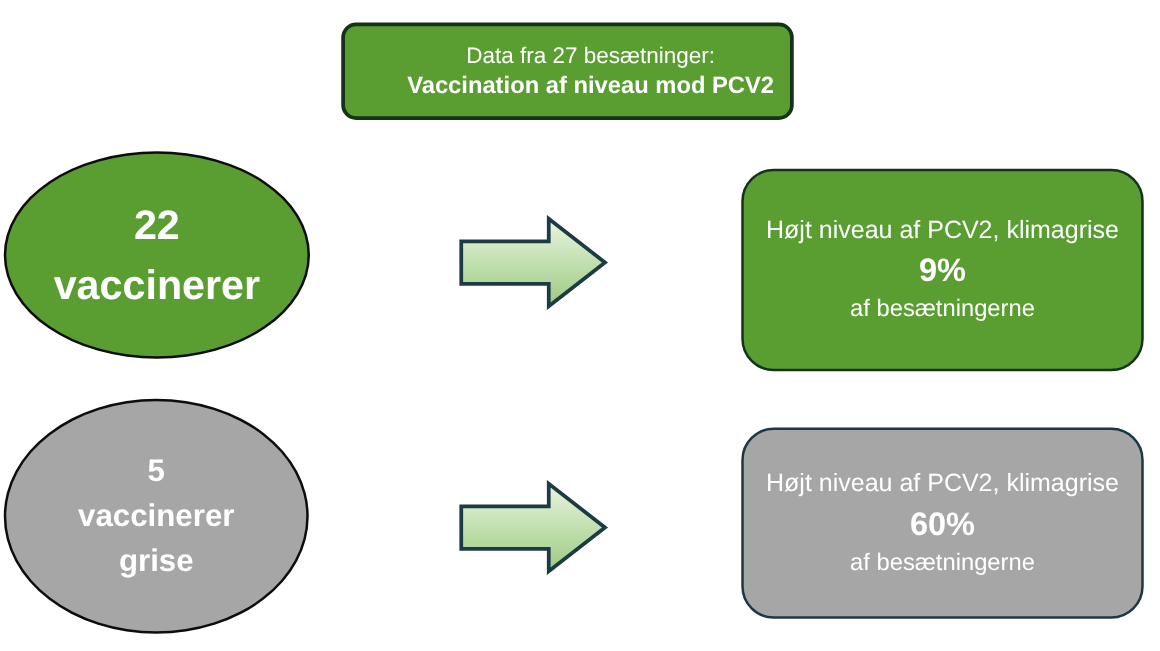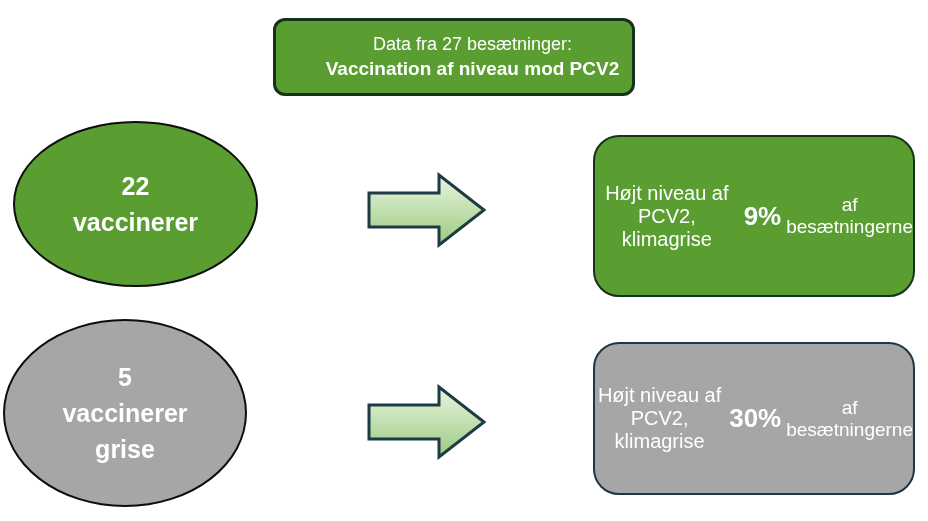--- a/index.html
+++ b/index.html
@@ -54,24 +54,24 @@
     flex-direction: column;
     align-items: center;
     justify-content: center;
     color: var(--text-white);
     font-weight: 700;
     text-align: center;
     line-height: 1.45;
     border: 2.5px solid var(--black-border);
   }
   .ellipse-green {
-    left: 13px; top: 121px;
+    left: 3px; top: 121px;
     width: 245px; height: 166px;
     background: var(--green);
-    font-size: 25px;
+    font-size: 33px;
   }
   .ellipse-gray {
     left: 3px; top: 319px;
     width: 244px; height: 188px;
     background: var(--gray);
     font-size: 25px;
   }
 
   
   .arrow {
@@ -84,21 +84,21 @@
   .stop-top    { stop-color: var(--arrow-top); }
   .stop-bottom { stop-color: var(--arrow-bottom); }
 
   
   .result-box {
     position: absolute;
     left: 593px;
     width: 322px;
     border-radius: 26px;
     display: flex;
-    flex-direction: row;
+    flex-direction: column;
     align-items: center;
     justify-content: center;
     gap: 5px;
     color: var(--text-white);
     text-align: center;
   }
   .result-green {
     top: 135px; height: 162px;
     background: var(--green);
     border: 2.5px solid var(--dark-green-border);
@@ -154,17 +154,17 @@
   </svg>
 
   <div class="result-box result-green">
     <div class="result-line1">Højt niveau af PCV2, klimagrise</div>
     <div class="result-value">9%</div>
     <div class="result-line2">af besætningerne</div>
   </div>
 
   <div class="result-box result-gray">
     <div class="result-line1">Højt niveau af PCV2, klimagrise</div>
-    <div class="result-value">30%</div>
+    <div class="result-value">60%</div>
     <div class="result-line2">af besætningerne</div>
   </div>
 
 </div>
 
 </body></html>

